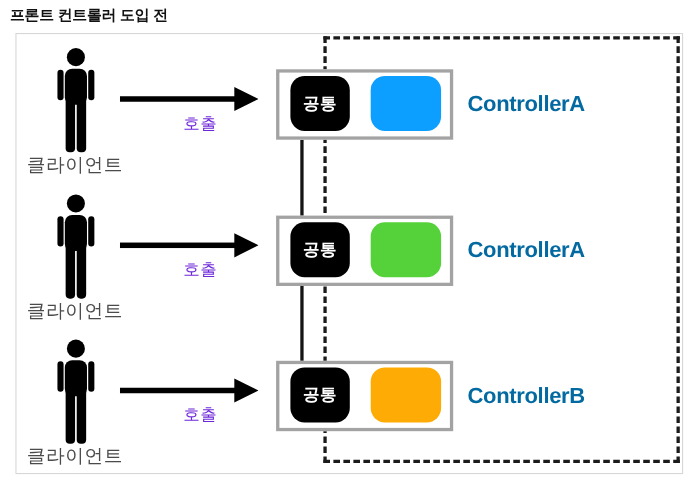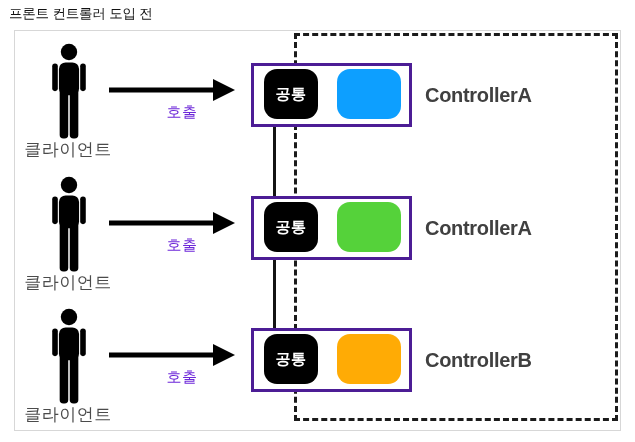--- a/index.html
+++ b/index.html
@@ -3,21 +3,21 @@
 <meta charset="utf-8">
 <style>
   html,body{margin:0;padding:0;background:#fff;}
   body{
     width:635px;height:442px;position:relative;overflow:hidden;
     font-family:"Liberation Sans","DejaVu Sans",sans-serif;
     -webkit-font-smoothing:antialiased;
   }
   .title{
     position:absolute;left:9px;top:5px;
-    font-size:13.5px;font-weight:400;color:#111;letter-spacing:-0.2px;
+    font-size:13.5px;font-weight:700;color:#111;letter-spacing:-0.2px;
   }
   .frame{
     position:absolute;left:14px;top:30px;width:607px;height:401px;
     border:1px solid #d7d7d7;background:#fff;box-sizing:border-box;
   }
   .dashed-region{
     position:absolute;left:279px;top:2px;width:324px;height:388px;
     border:3px dashed #1b1b1b;box-sizing:border-box;z-index:1;
   }
   .connector{
@@ -32,35 +32,35 @@
     position:absolute;left:-17px;top:75px;width:140px;text-align:center;
     font-size:17px;font-weight:400;color:#4b4b4b;letter-spacing:0.5px;white-space:nowrap;
   }
   .arrow{position:absolute;left:94px;top:15px;width:126px;height:24px;}
   .call-label{
     position:absolute;left:107px;top:40px;width:120px;text-align:center;
     font-size:15px;color:#6d28d9;letter-spacing:0.5px;
   }
   .ctrl-box{
     position:absolute;left:236px;top:0;width:161px;height:64px;
-    border:3px solid #4c1d95;background:#fff;box-sizing:border-box;
+    border:3px solid #a3a3a3;background:#fff;box-sizing:border-box;
   }
   .common-chip{
     position:absolute;left:10px;top:3px;width:54px;height:50px;
     background:#000;border-radius:13px;color:#fff;
     display:flex;align-items:center;justify-content:center;
     font-size:15px;font-weight:700;letter-spacing:0.5px;
   }
   .feature-chip{
     position:absolute;left:83px;top:3px;width:64px;height:50px;
     border-radius:13px;background:#999;
   }
   .ctrl-label{
     position:absolute;left:410px;top:21px;height:22px;line-height:22px;
-    font-size:20px;font-weight:700;color:#404040;letter-spacing:-0.3px;white-space:nowrap;
+    font-size:20px;font-weight:700;color:#0369a1;letter-spacing:-0.3px;white-space:nowrap;
   }
 </style>
 </head>
 <body>
 
 <div class="title">프론트 컨트롤러 도입 전</div>
 
 <div class="frame">
   <div class="dashed-region"></div>
   <div class="connector c1"></div>

